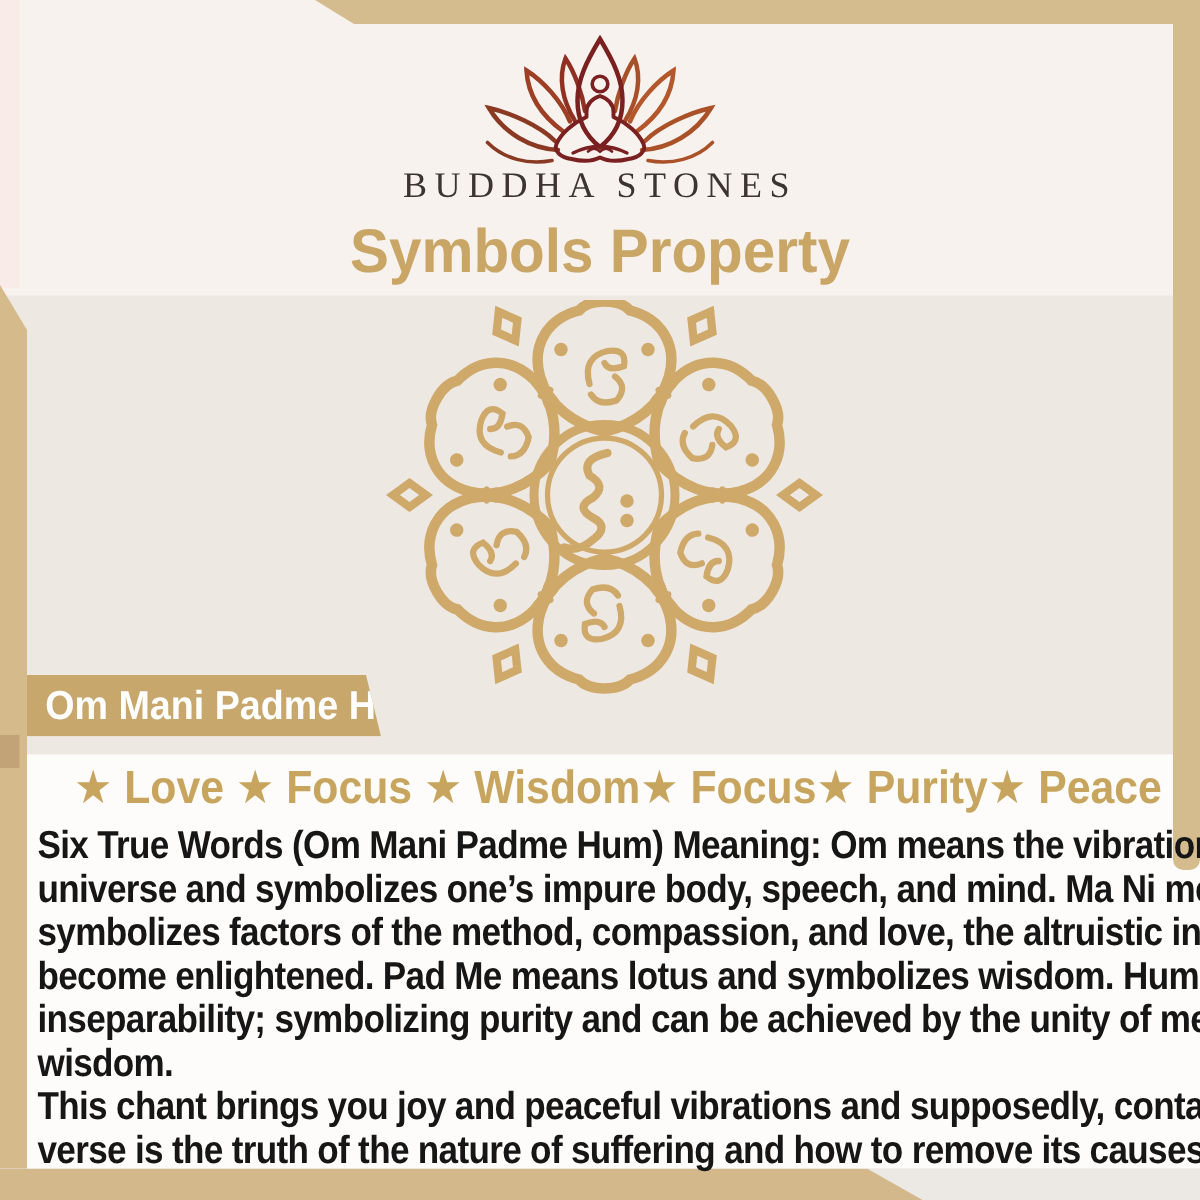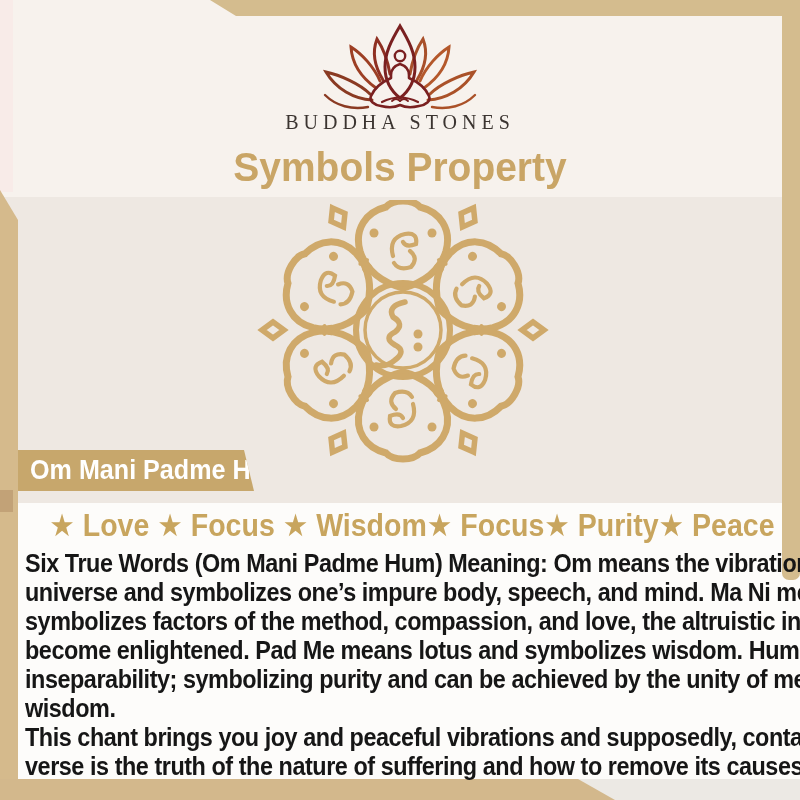--- a/index.html
+++ b/index.html
@@ -28,21 +28,21 @@
     clip-path:polygon(0 0,578px 0,100% 100%,0 100%);
   }
   
   .mid-bg{position:absolute;left:0;top:197px;right:0;height:306px;background:#eee8e2;}
   .panel{position:absolute;left:18px;top:503px;right:0;bottom:21px;background:#fdfcfa;}
   
   .logo-wrap{position:absolute;left:320px;top:22px;width:160px;height:92px;}
   .brand-name{
     position:absolute;left:0;right:0;top:111px;text-align:center;
     font-family:"Liberation Serif","DejaVu Serif",serif;
-    font-size:20px;letter-spacing:5px;color:#3b3430;
+    font-size:24px;letter-spacing:5px;color:#3b3430;
   }
   .page-title{
     position:absolute;left:0;right:0;top:144px;text-align:center;
     font-size:41px;font-weight:700;color:#c9a566;
     transform:scaleX(0.95);
   }
   
   .mandala-wrap{position:absolute;left:250px;top:200px;width:306px;height:264px;}
   
   .banner{

